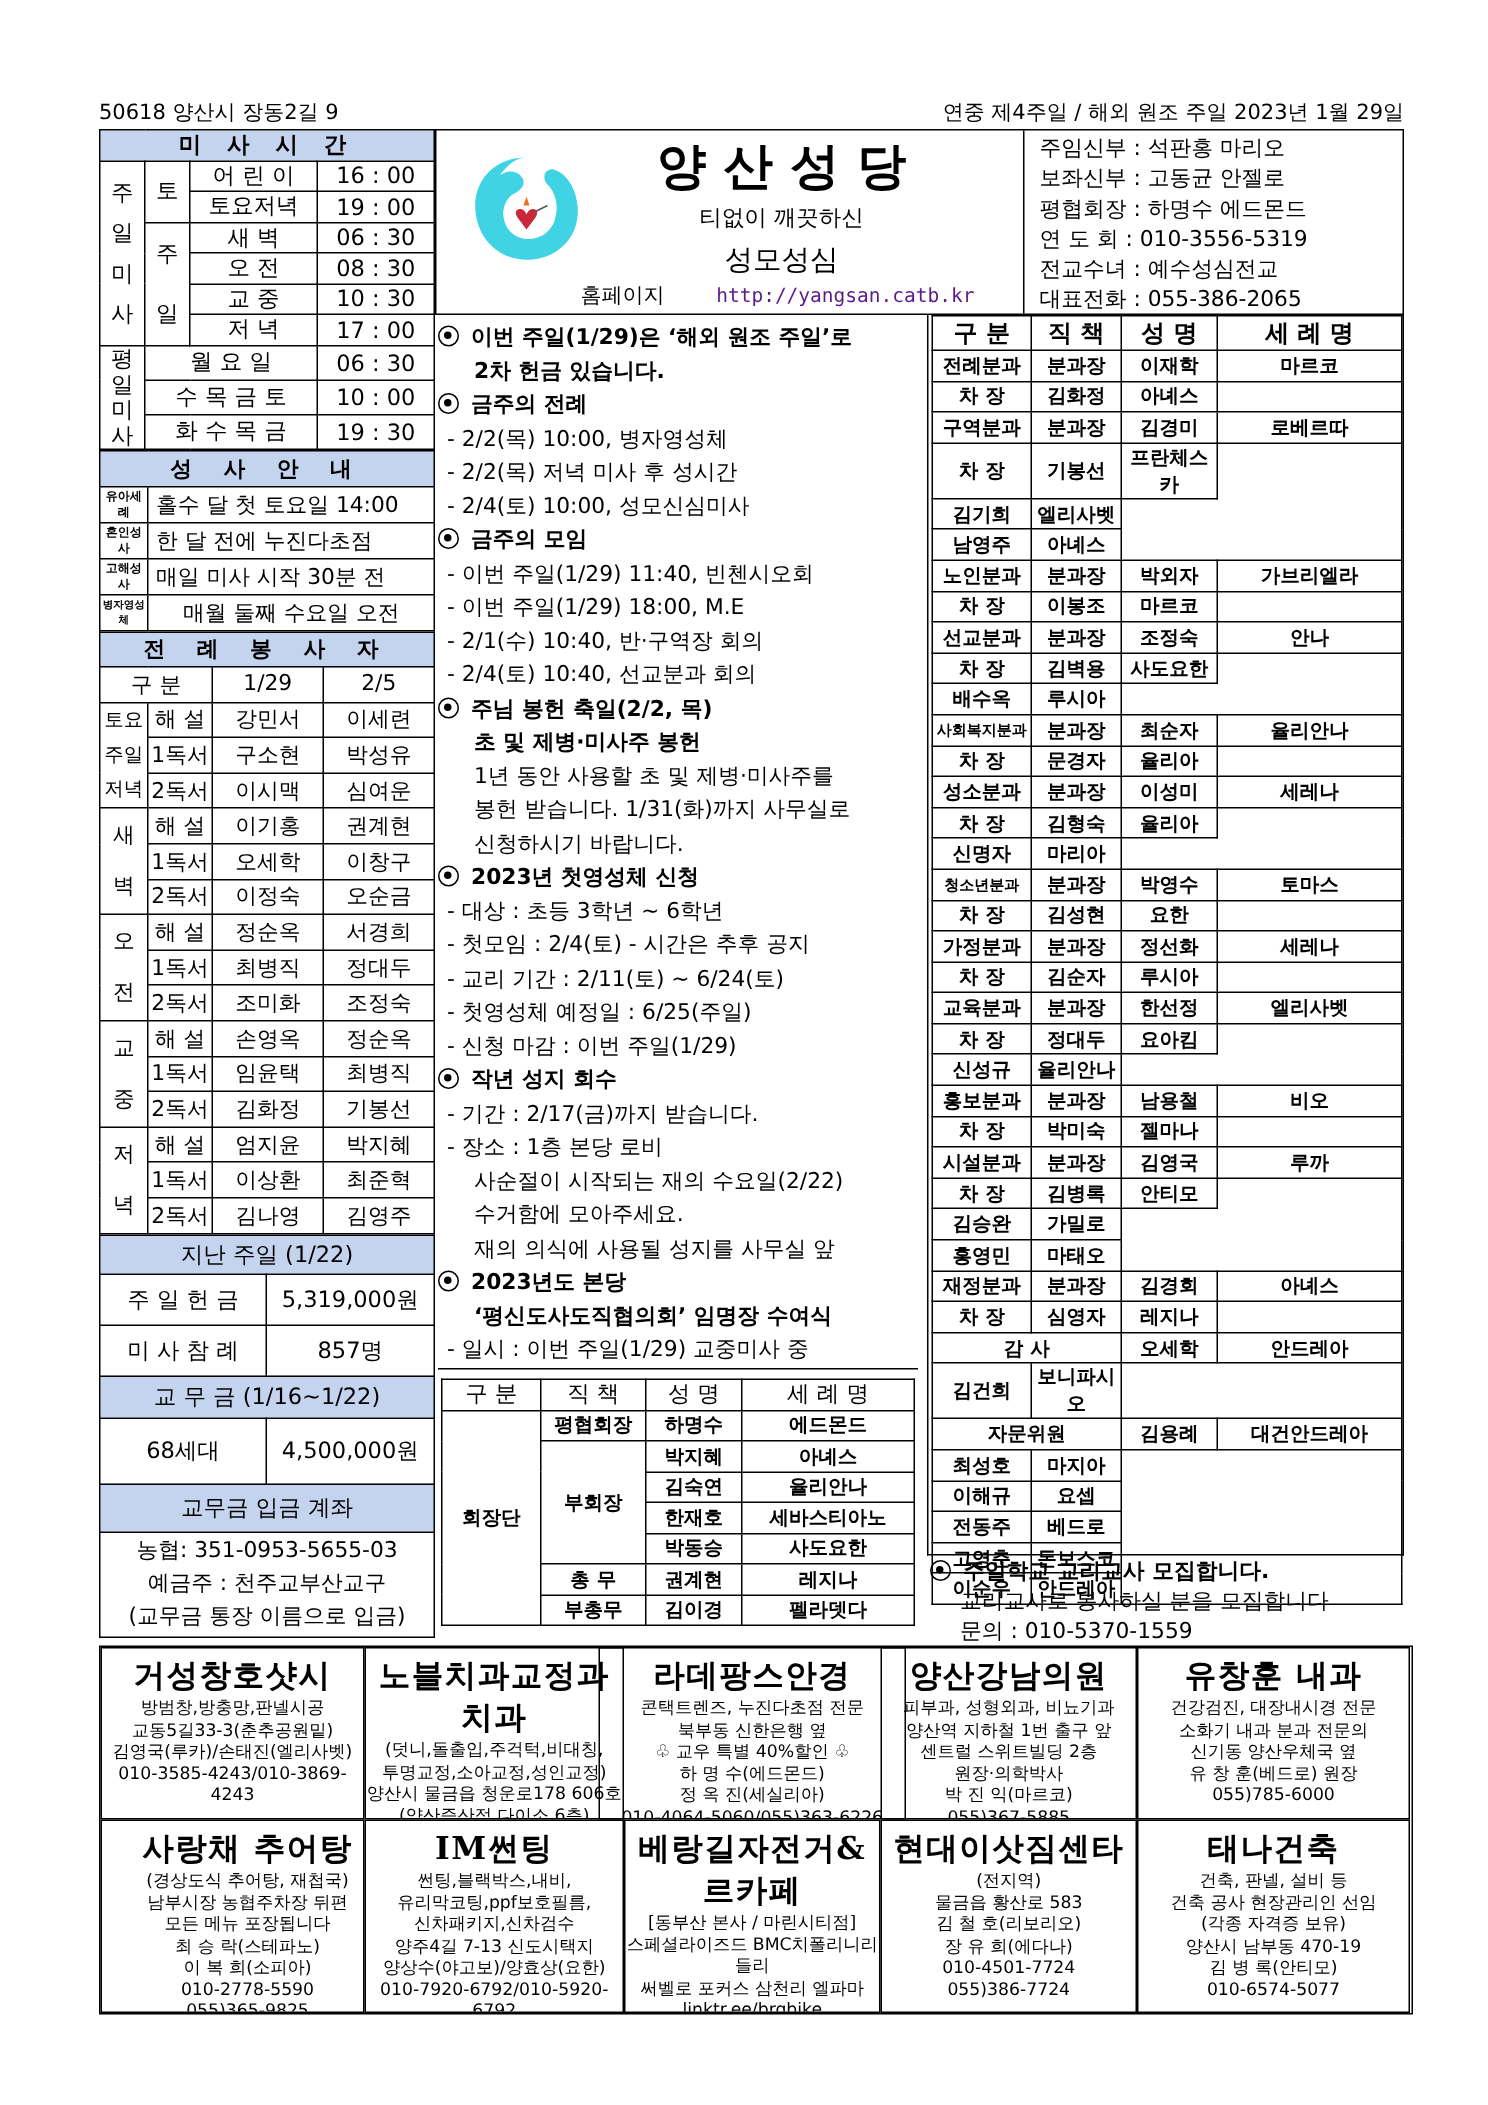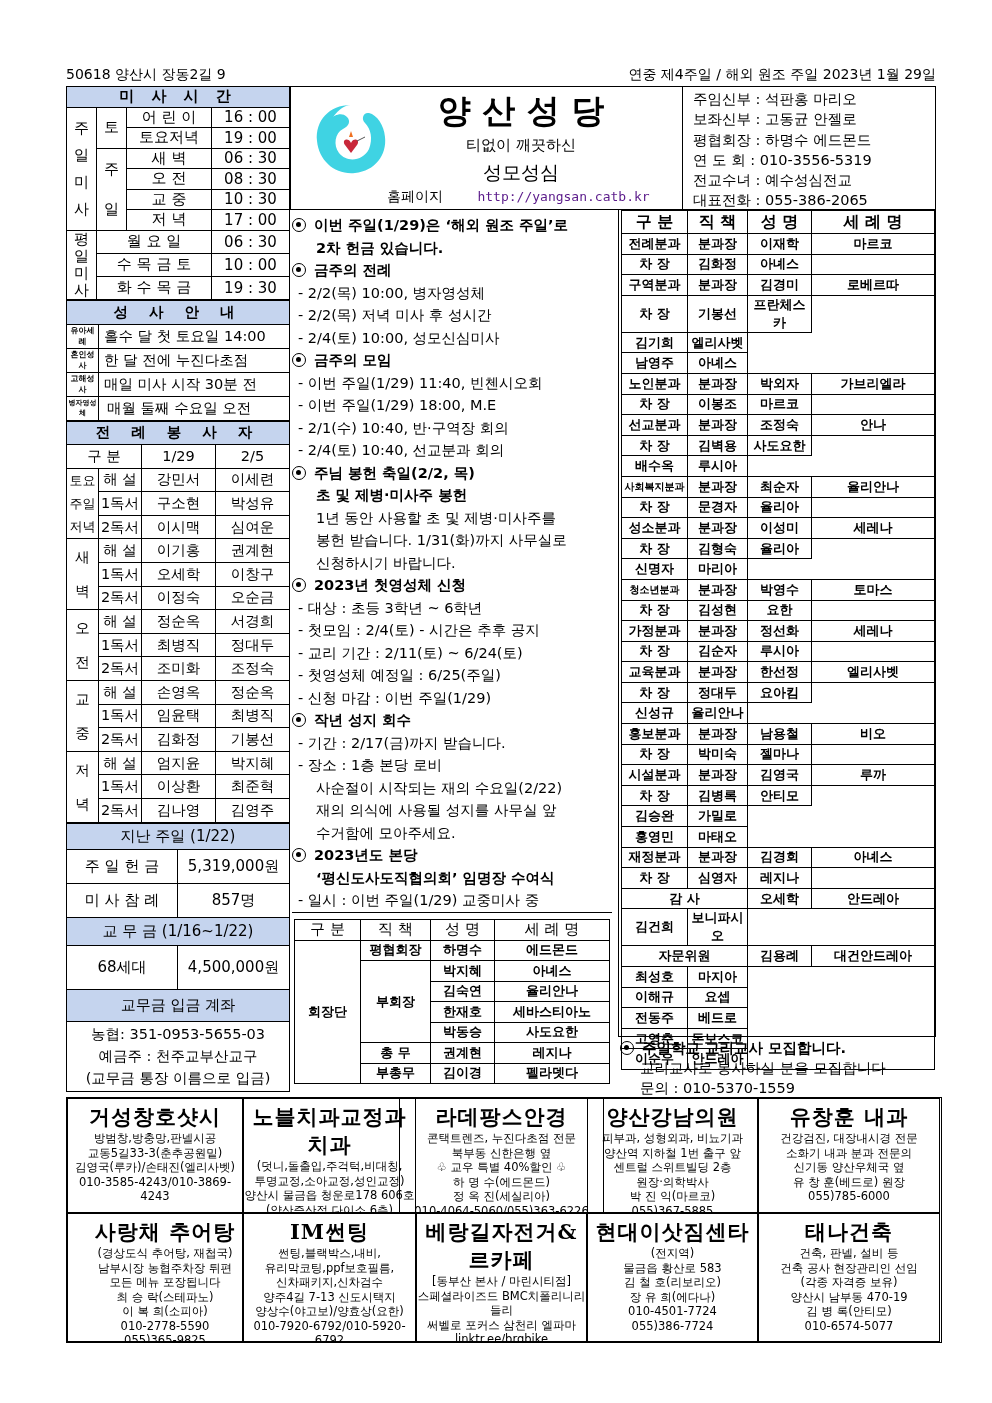--- a/index.html
+++ b/index.html
@@ -118,21 +118,21 @@
     <tr>
           <td style="height:24px; font-size:8px; font-weight:bold;">혼인성사</td>
           <td style="text-align:left; padding-left:5px;">한 달 전에 누진다초점</td>
         </tr>
     <tr>
           <td style="height:24px; font-size:8px; font-weight:bold;">고해성사</td>
           <td style="text-align:left; padding-left:5px;">매일 미사 시작 30분 전</td>
         </tr>
     <tr>
           <td style="height:24px; font-size:7px; font-weight:bold;">병자영성체</td>
-          <td style="text-align:left; padding-left:8px;">매월 둘째 수요일 오전</td>
+          <td style="text-align:left; padding-left:23px;">매월 둘째 수요일 오전</td>
         </tr>
   </tbody>
     </table>
 
   <table class="lit" style="width:224px;">
     <tbody>
         <tr>
           <td colspan="4" class="hdr" style="letter-spacing:8px;">전 례 봉 사 자</td>
         </tr>
     <tr>
@@ -277,22 +277,22 @@
     <div class="b"><span class="bullet"></span><span>2023년 첫영성체 신청</span></div>
     <div class="dash"><span>-  </span><span>대상 : 초등 3학년 ~ 6학년</span></div>
     <div class="dash"><span>-  </span><span>첫모임 : 2/4(토) - 시간은 추후 공지</span></div>
     <div class="dash"><span>-  </span><span>교리 기간 : 2/11(토) ~ 6/24(토)</span></div>
     <div class="dash"><span>-  </span><span>첫영성체 예정일 : 6/25(주일)</span></div>
     <div class="dash"><span>-  </span><span>신청 마감 : 이번 주일(1/29)</span></div>
     <div class="b"><span class="bullet"></span><span>작년 성지 회수</span></div>
     <div class="dash"><span>-  </span><span>기간 : 2/17(금)까지 받습니다.</span></div>
     <div class="dash"><span>-  </span><span>장소 : 1층 본당 로비</span></div>
     <div class="ind">사순절이 시작되는 재의 수요일(2/22)</div>
+    <div class="ind">수거함에 모아주세요.</div>
     <div class="ind">재의 의식에 사용될 성지를 사무실 앞</div>
-    <div class="ind">수거함에 모아주세요.</div>
     <div class="b"><span class="bullet"></span><span>2023년도 본당</span></div>
     <div class="b ind">‘평신도사도직협의회’ 임명장 수여식</div>
     <div class="dash"><span>-  </span><span>일시 : 이번 주일(1/29) 교중미사 중</span></div>
   </div>
 <div class="abs" style="left:292px; top:912px; width:320px; height:1px; background:#000;"></div>
 
 <table class="abs council" style="left:294px; top:919px; width:316px; border:1.5px solid #000;">
   <tbody>
       <tr>
         <td style="width:66px; font-size:15px; font-weight:normal;">구 분</td>

